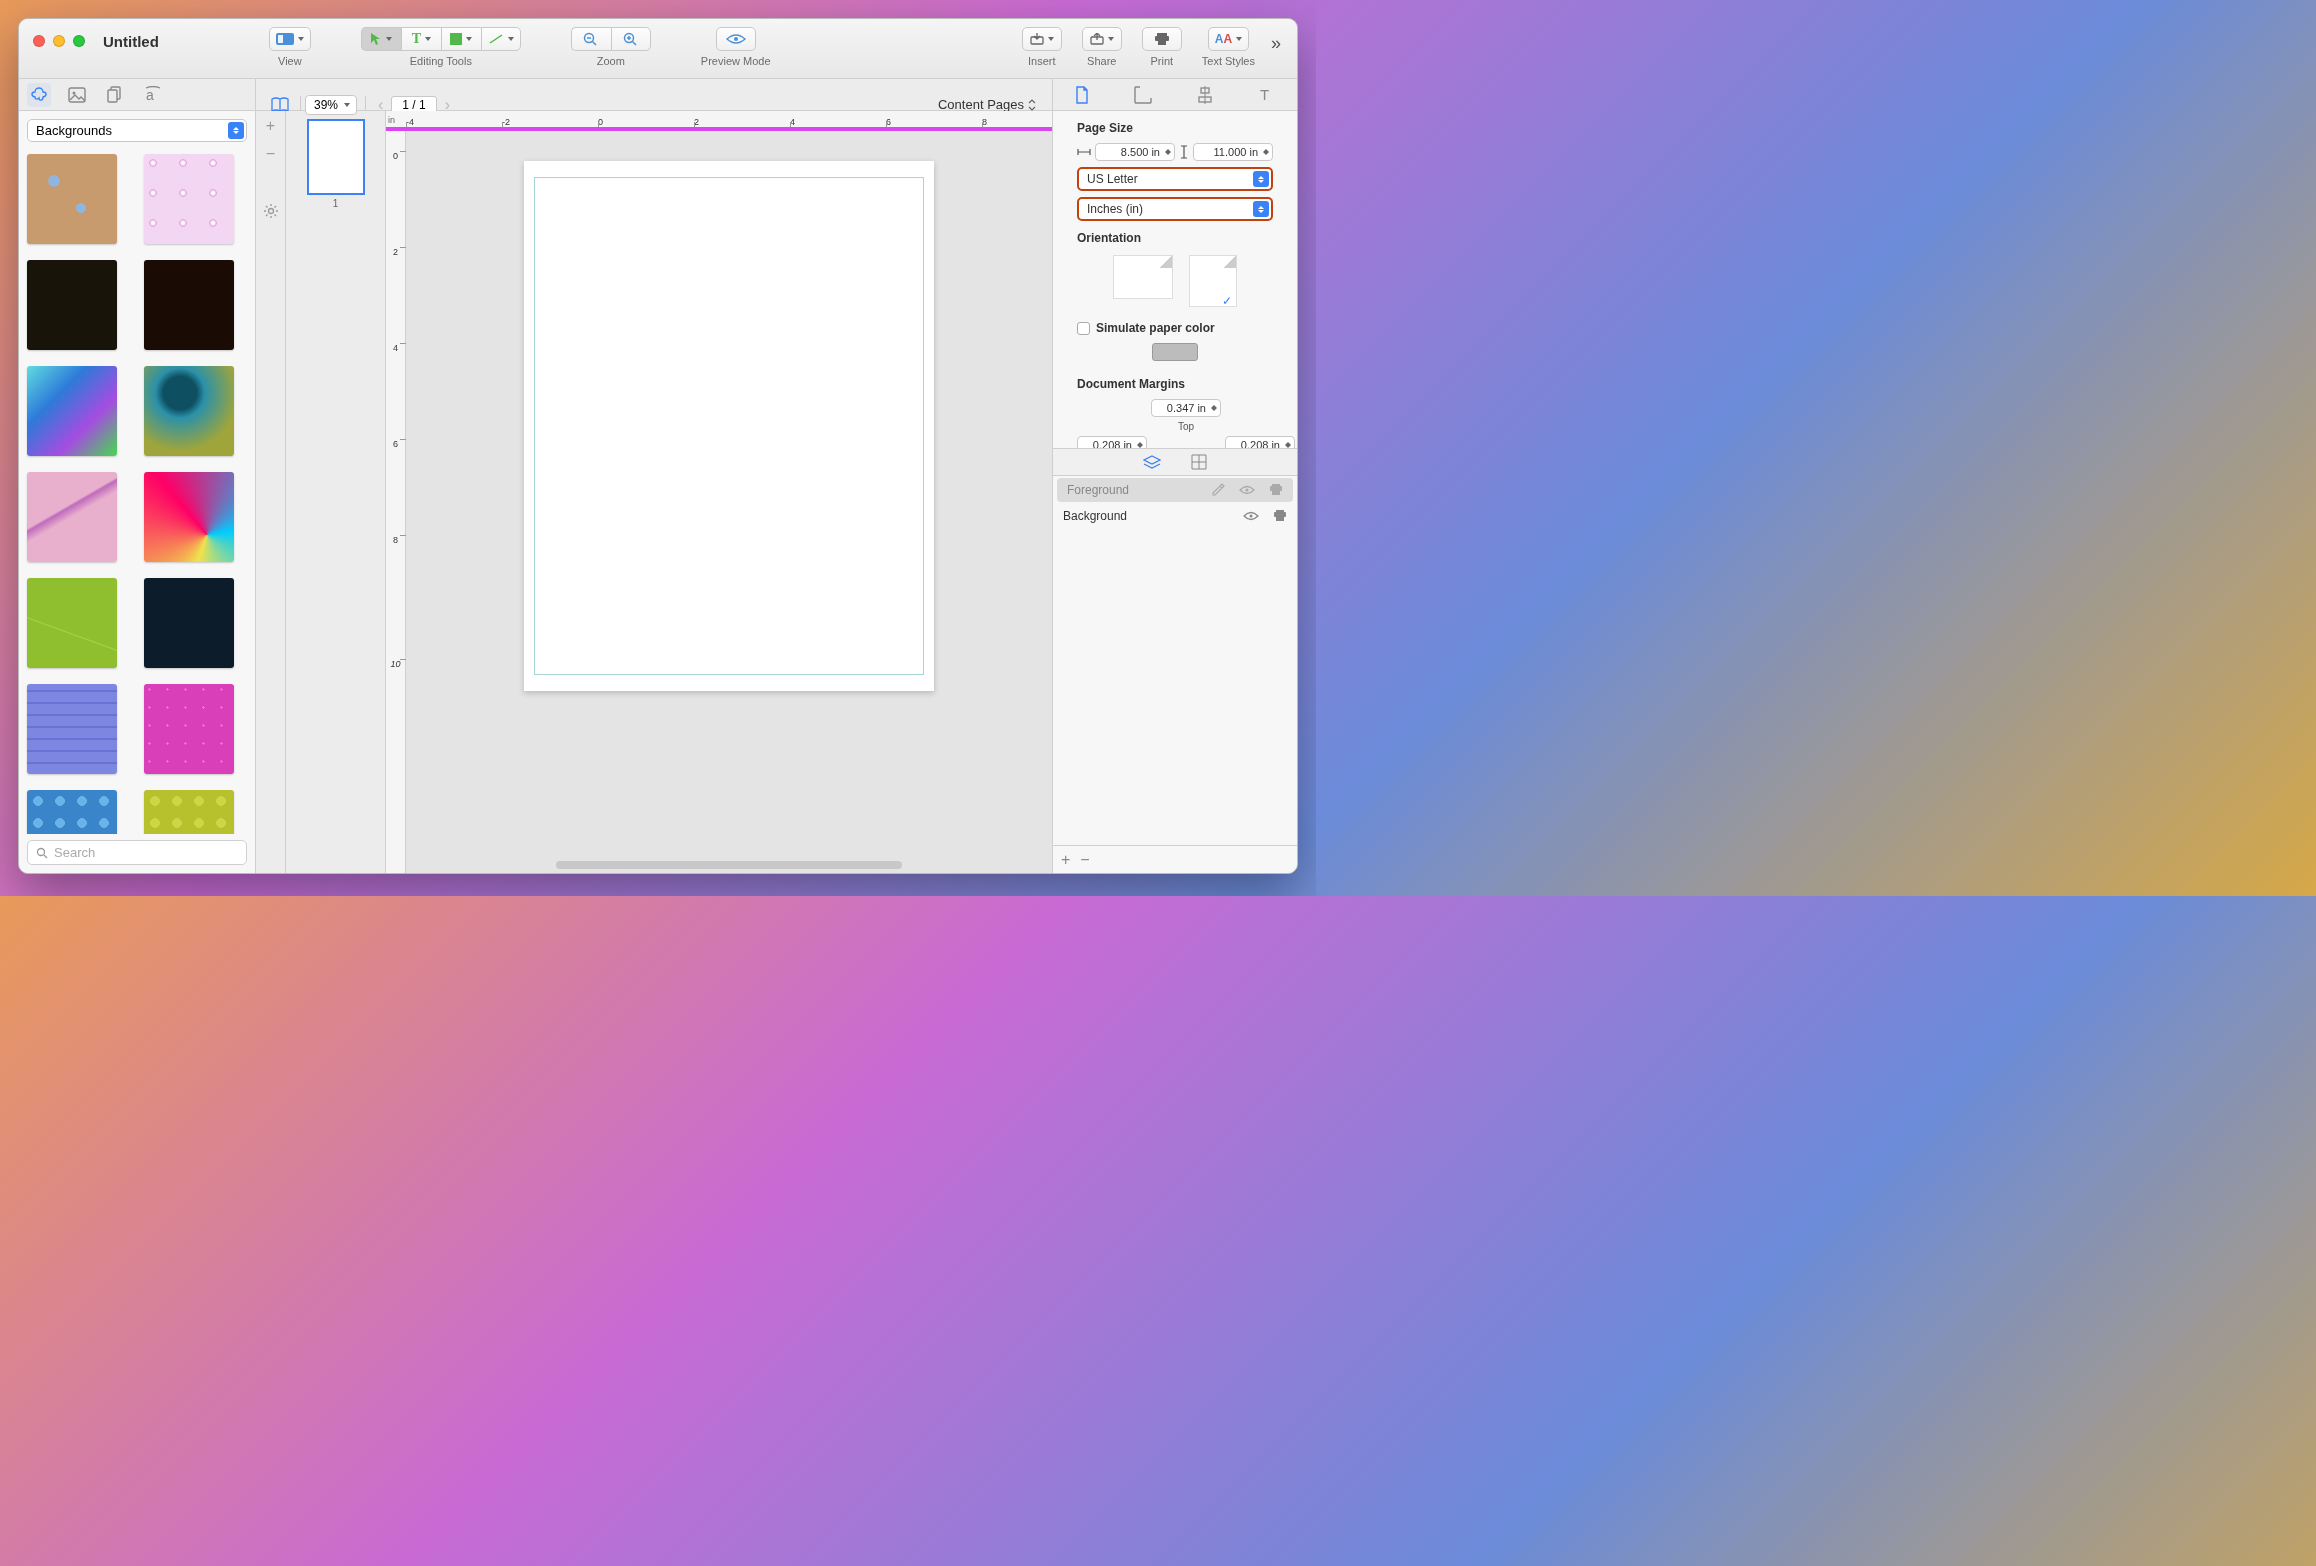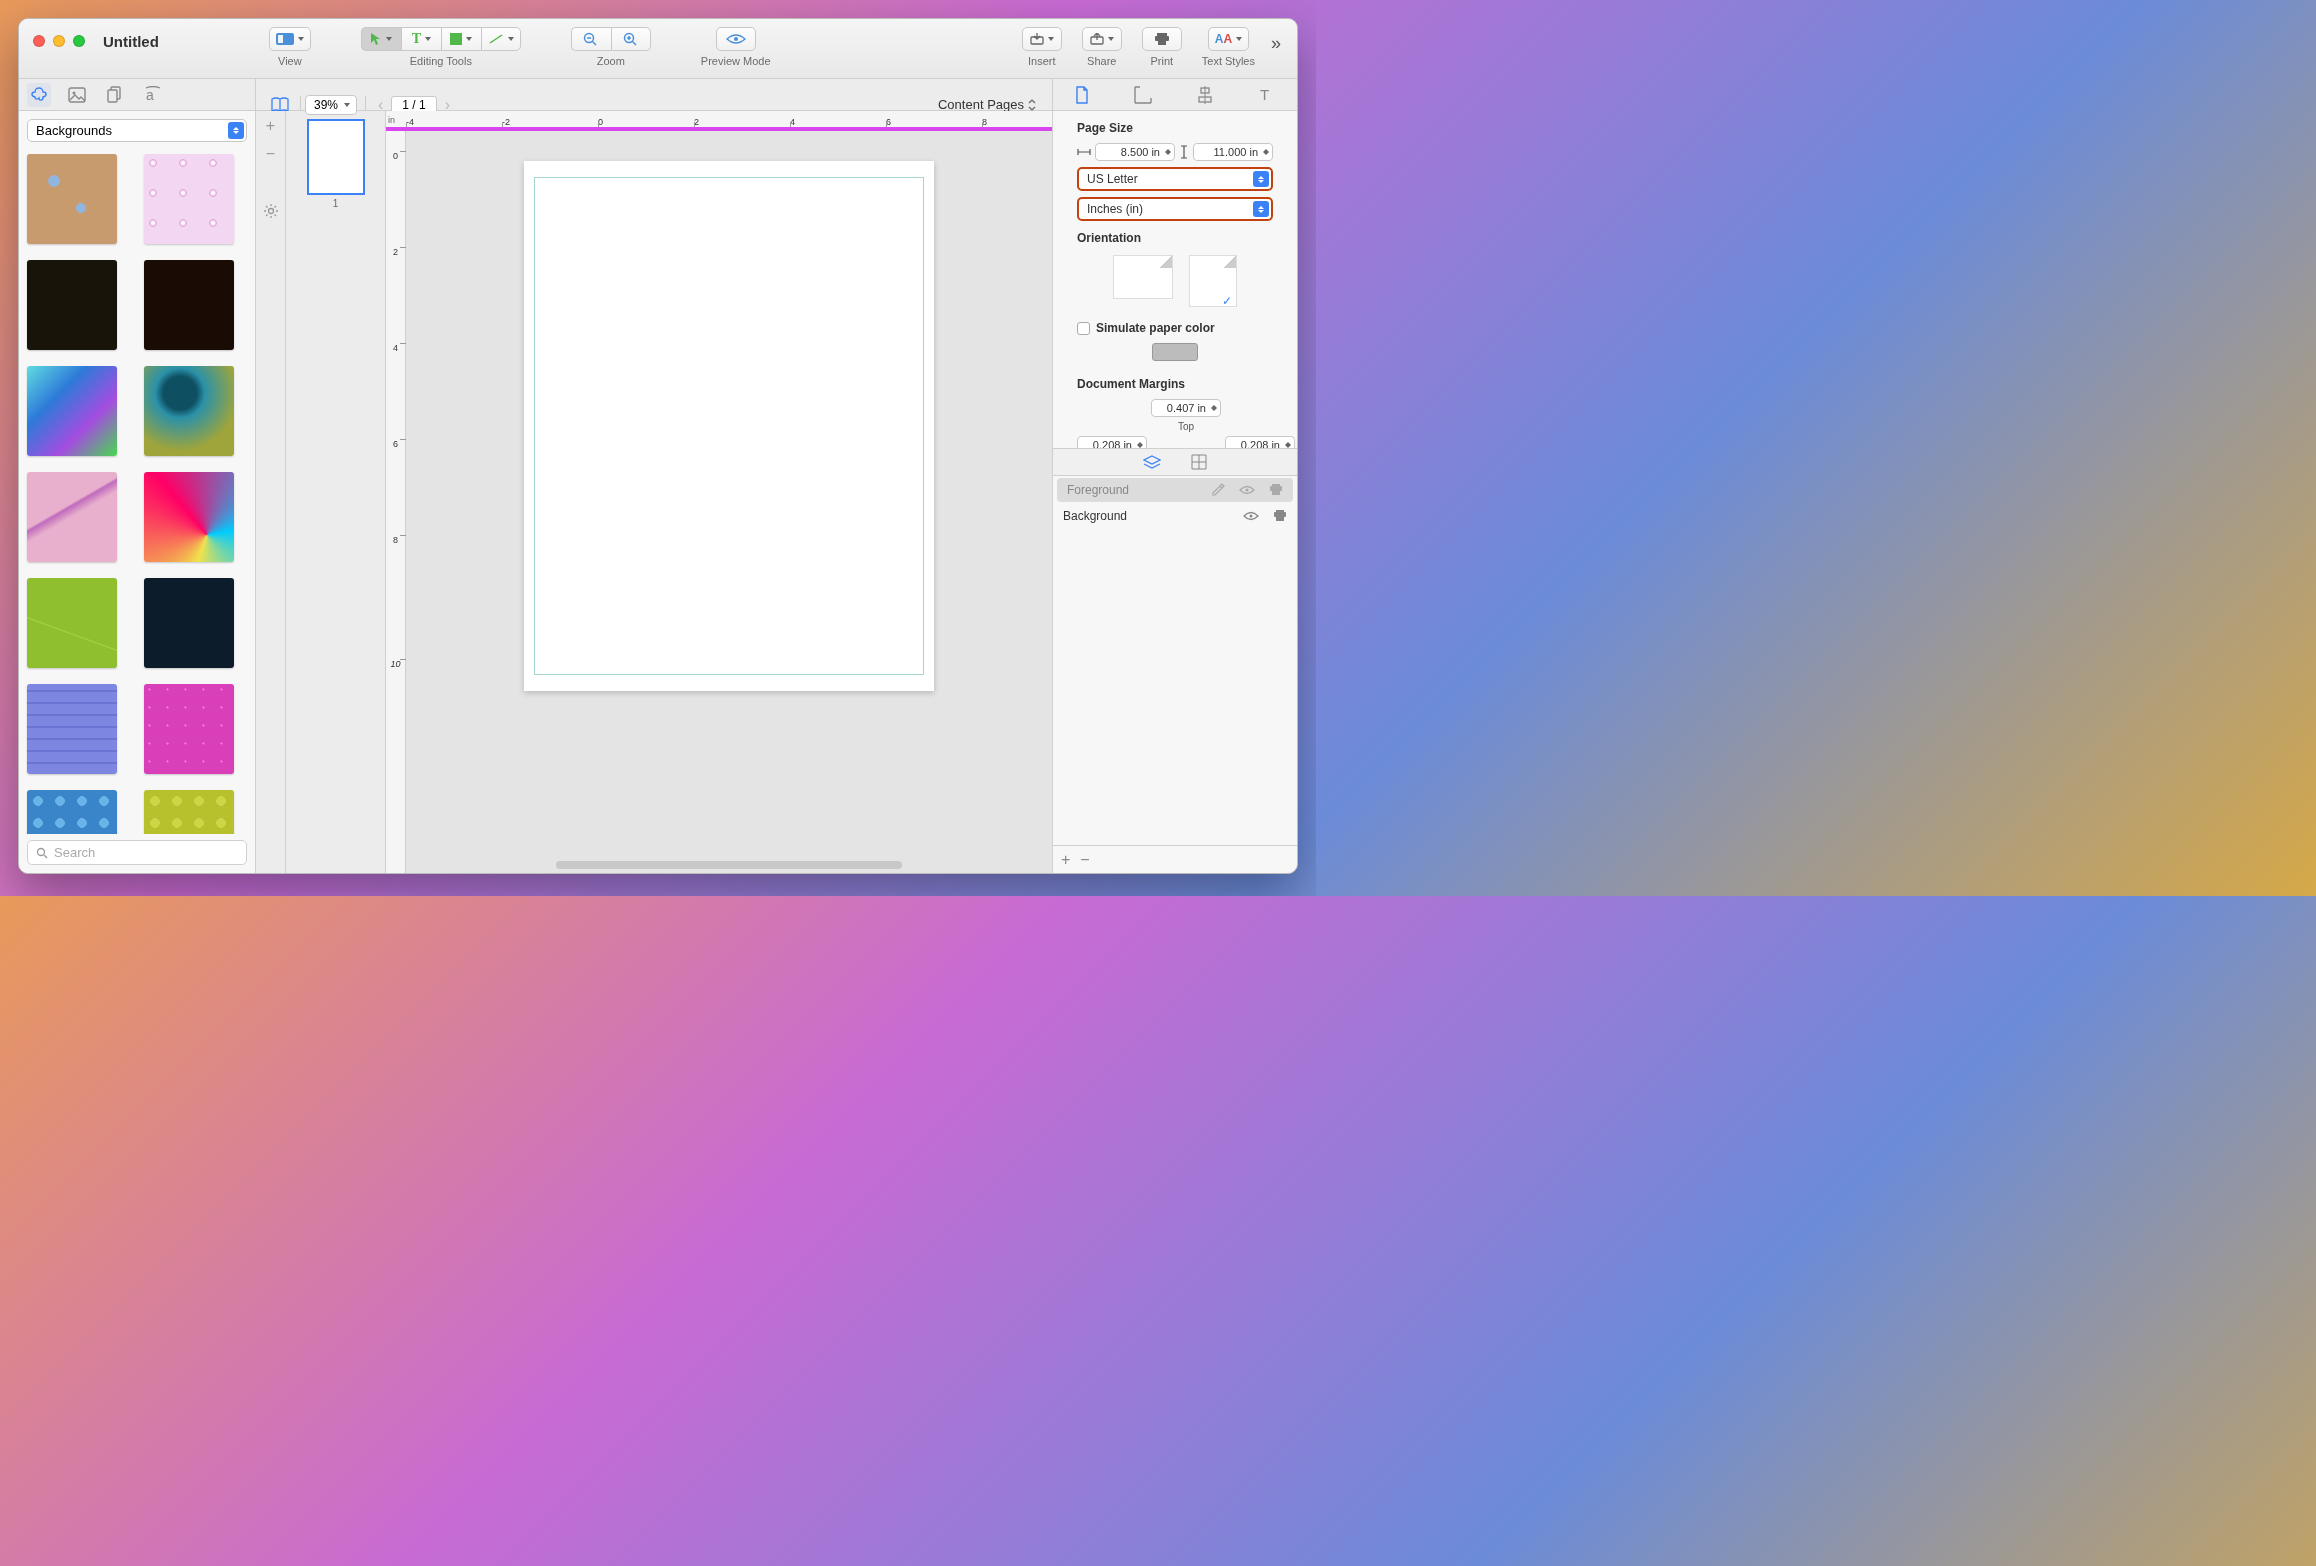--- a/index.html
+++ b/index.html
@@ -432,21 +432,21 @@
 
         <div class="chk-row">
           <div class="chk"></div>
           <span style="font-weight:600;">Simulate paper color</span>
         </div>
         <div class="color-well"></div>
 
         <div class="rb-h">Document Margins</div>
         <div class="margin-grid">
           <div></div>
-          <div class="margin-input"><span>0.407 in</span><div class="stepper"></div></div>
+          <div class="margin-input"><span>0.347 in</span><div class="stepper"></div></div>
           <div></div>
           <div></div>
             <div class="lbl">Top</div>
             <div></div>
           <div class="margin-input"><span>0.208 in</span><div class="stepper"></div></div>
           <div></div>
           <div class="margin-input"><span>0.208 in</span><div class="stepper"></div></div>
           <div></div>
           <div></div>
 

